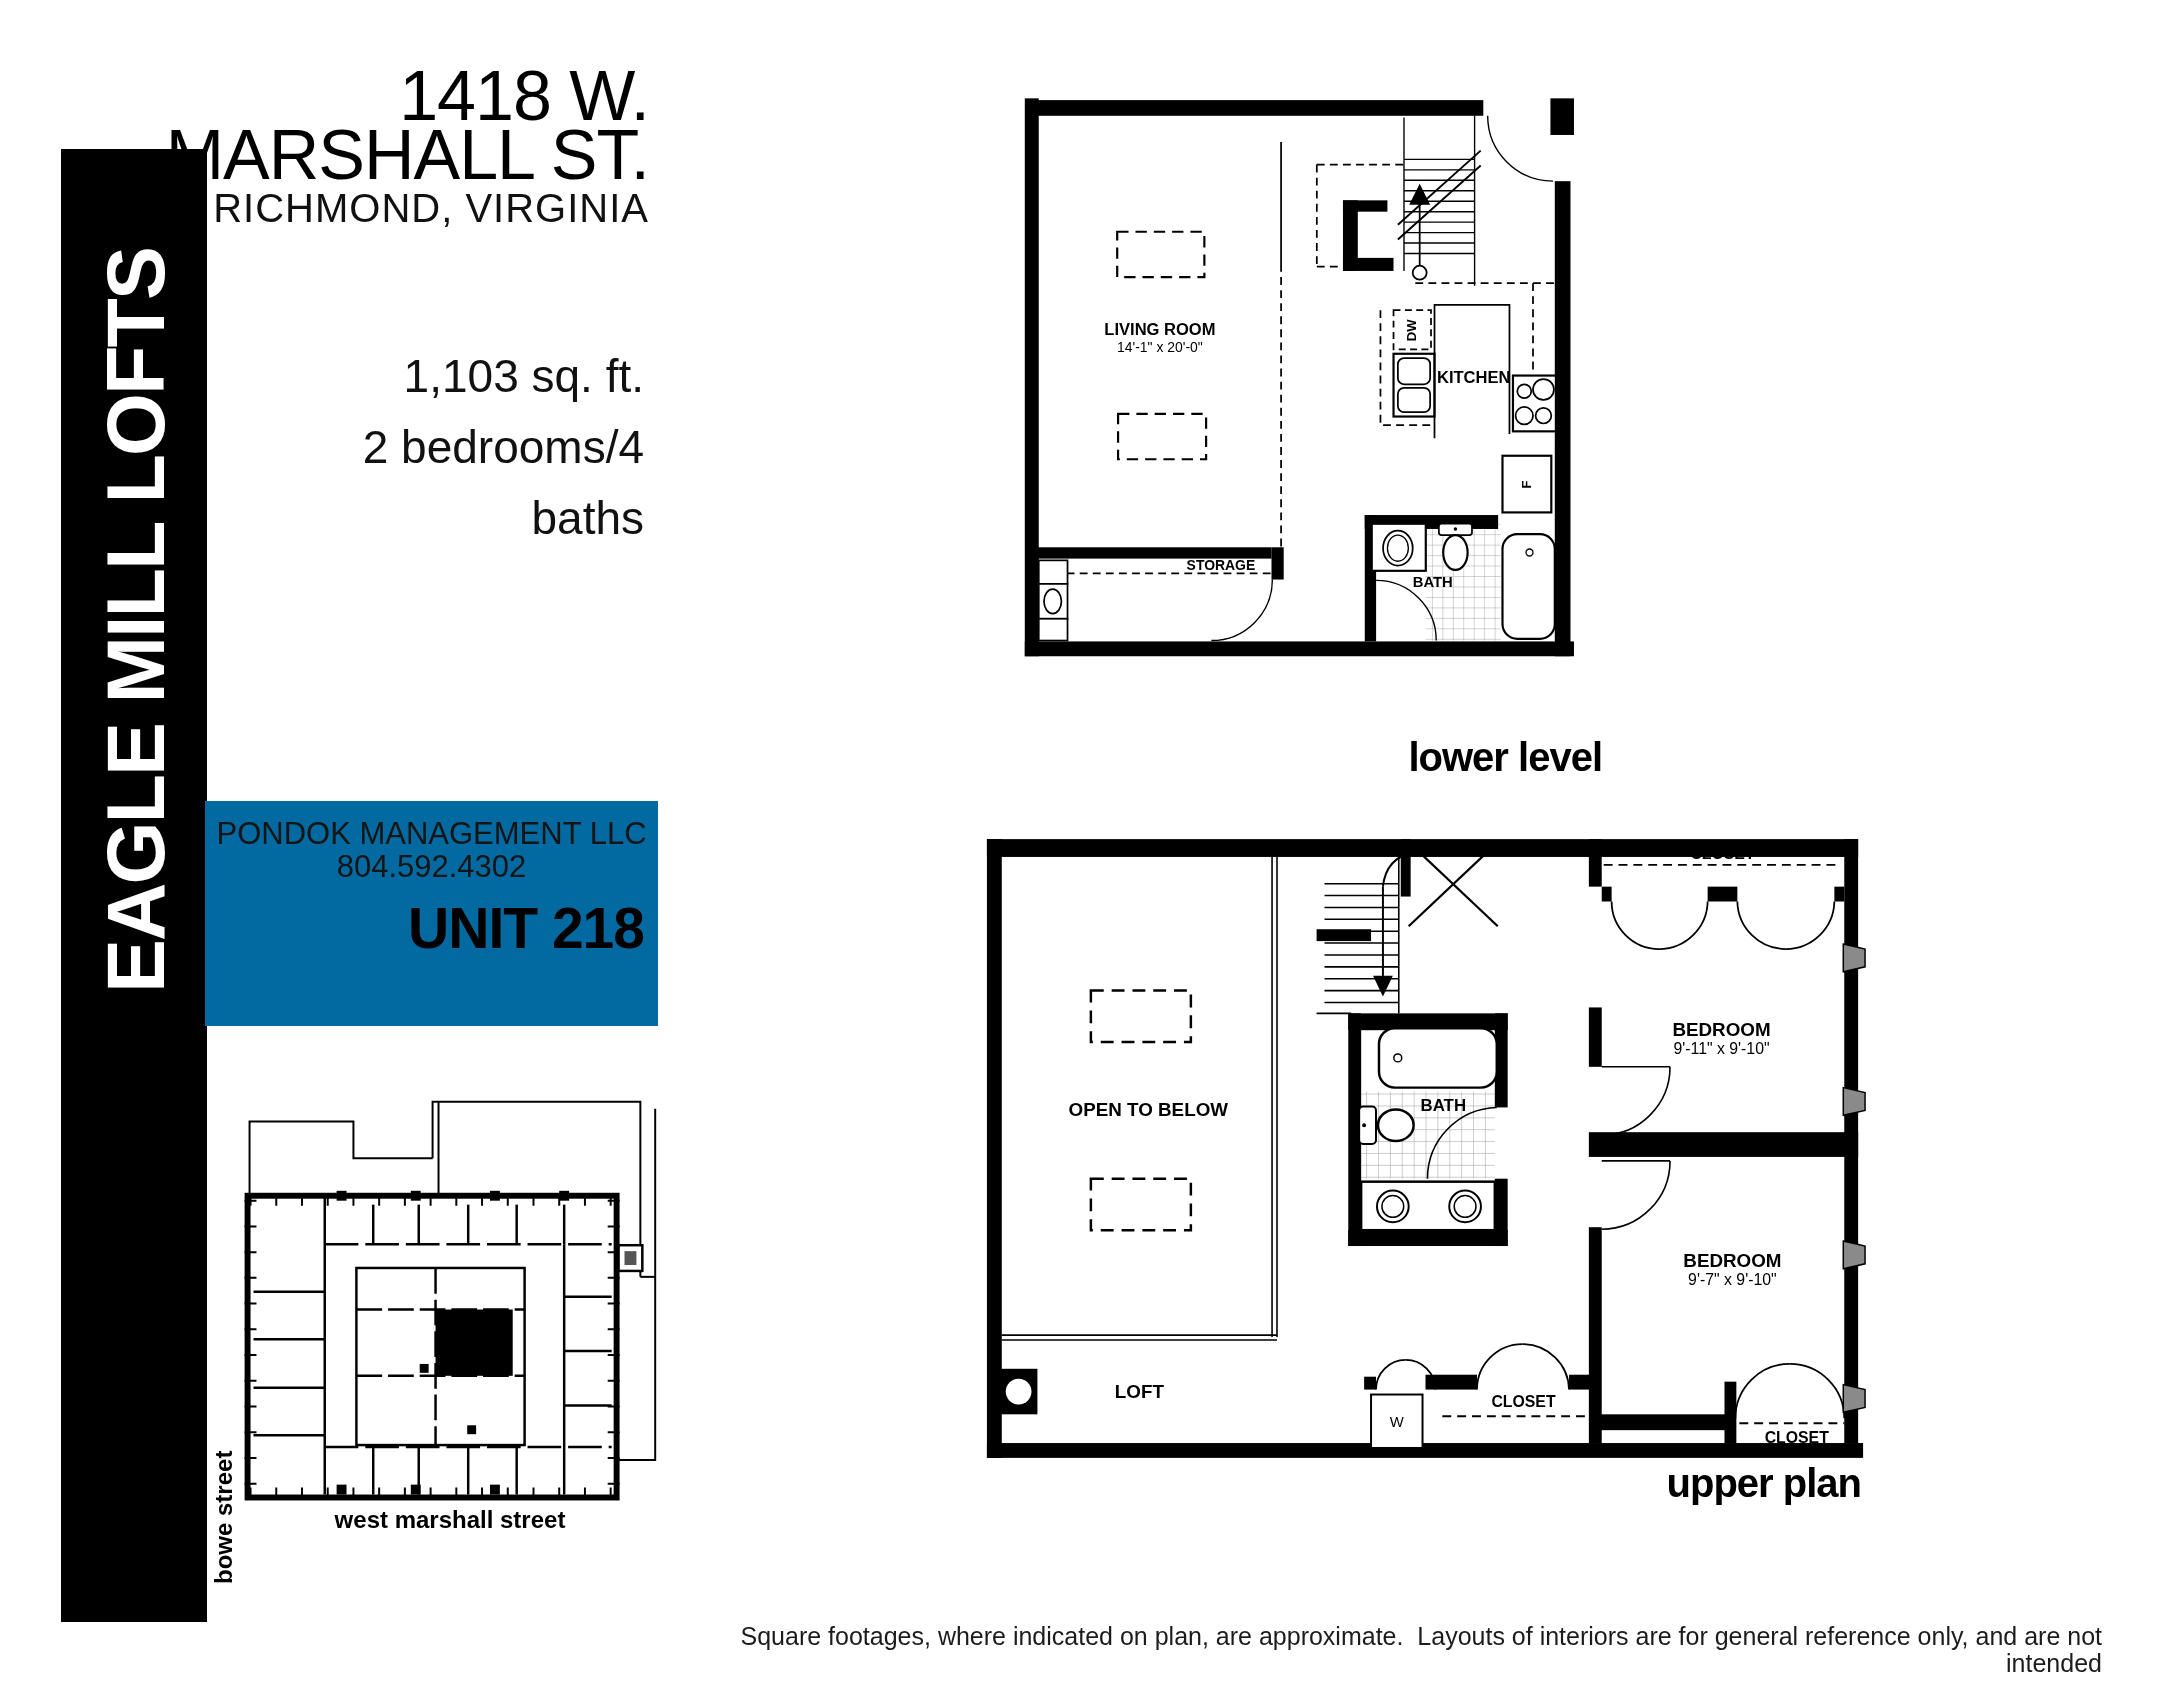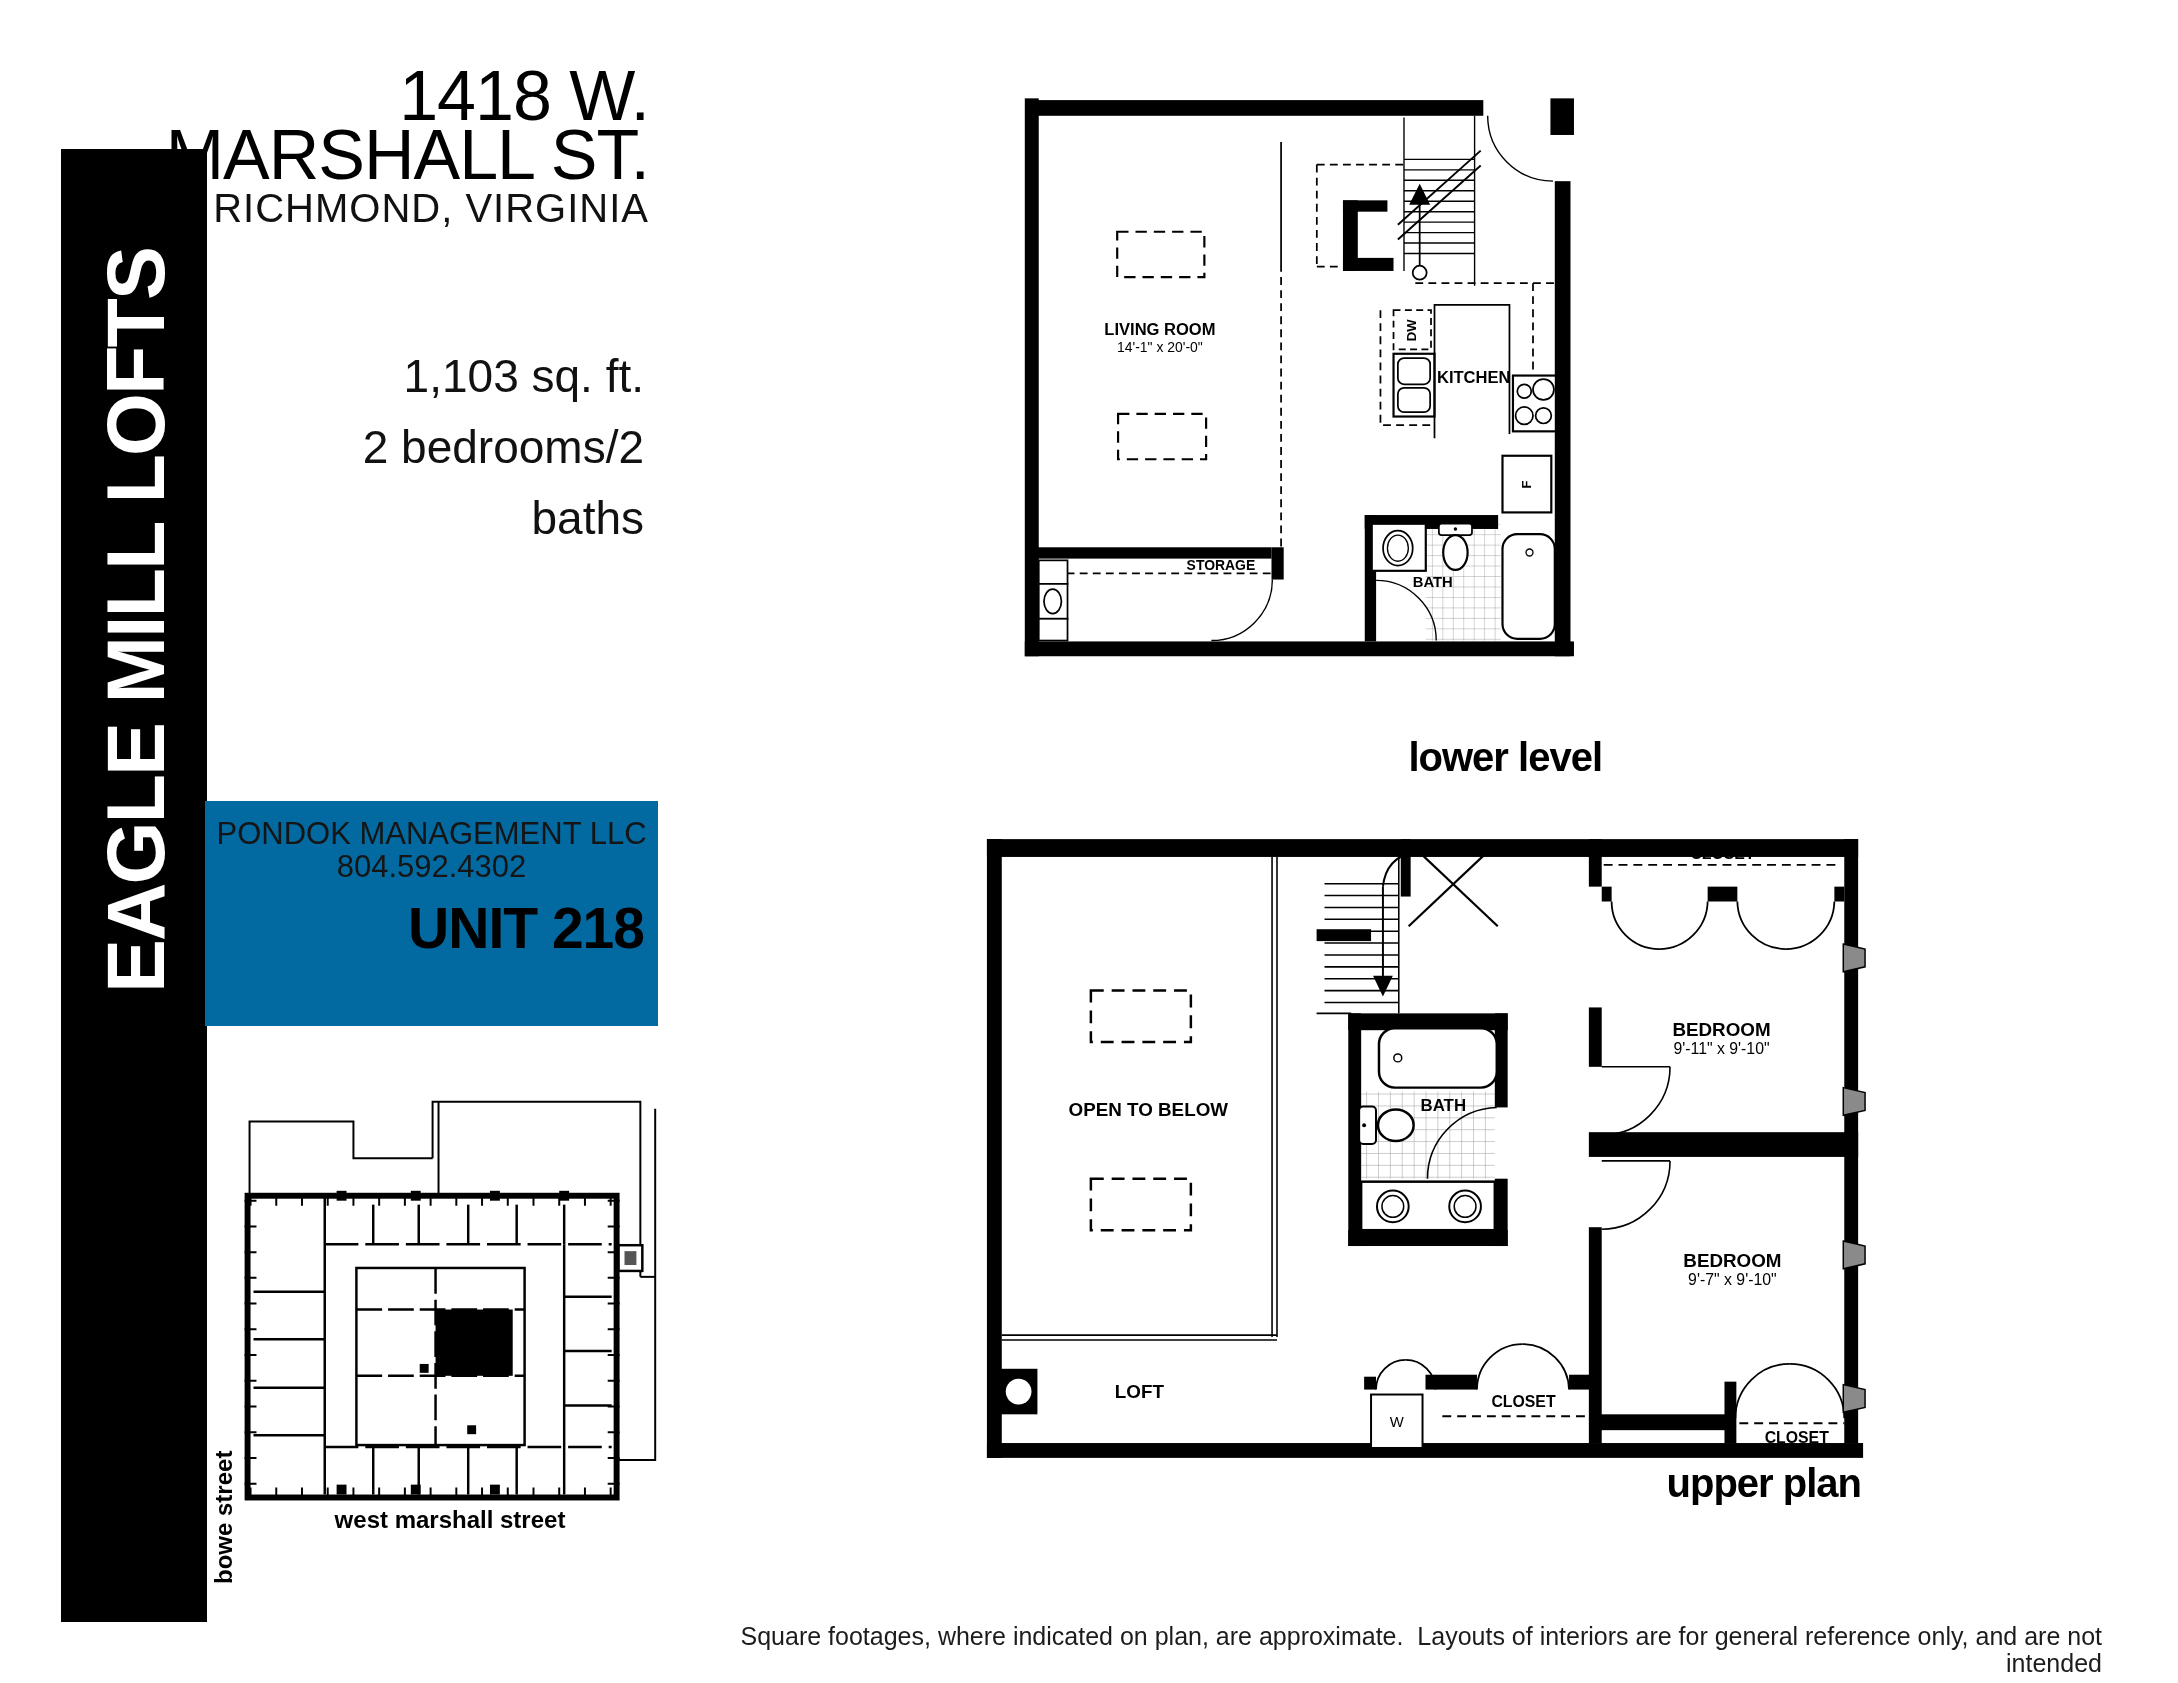--- a/index.html
+++ b/index.html
@@ -42,21 +42,21 @@
   <div class="hdr-title">1418 W. MARSHALL ST.</div>
   <div class="hdr-sub">RICHMOND, VIRGINIA</div>
 </div>
 
 <div class="abs banner">
   <span class="banner-text">EAGLE MILL LOFTS</span>
 </div>
 
 <div class="abs info">
   <div>1,103 sq. ft.</div>
-  <div>2 bedrooms/2 baths</div>
+  <div>2 bedrooms/4 baths</div>
 </div>
 
 <div class="abs graybox">
   <div class="gb-lines">
     <div>PONDOK MANAGEMENT LLC</div>
     <div>804.592.4302</div>
   </div>
   <div class="gb-unit">UNIT 218</div>
 </div>
 

